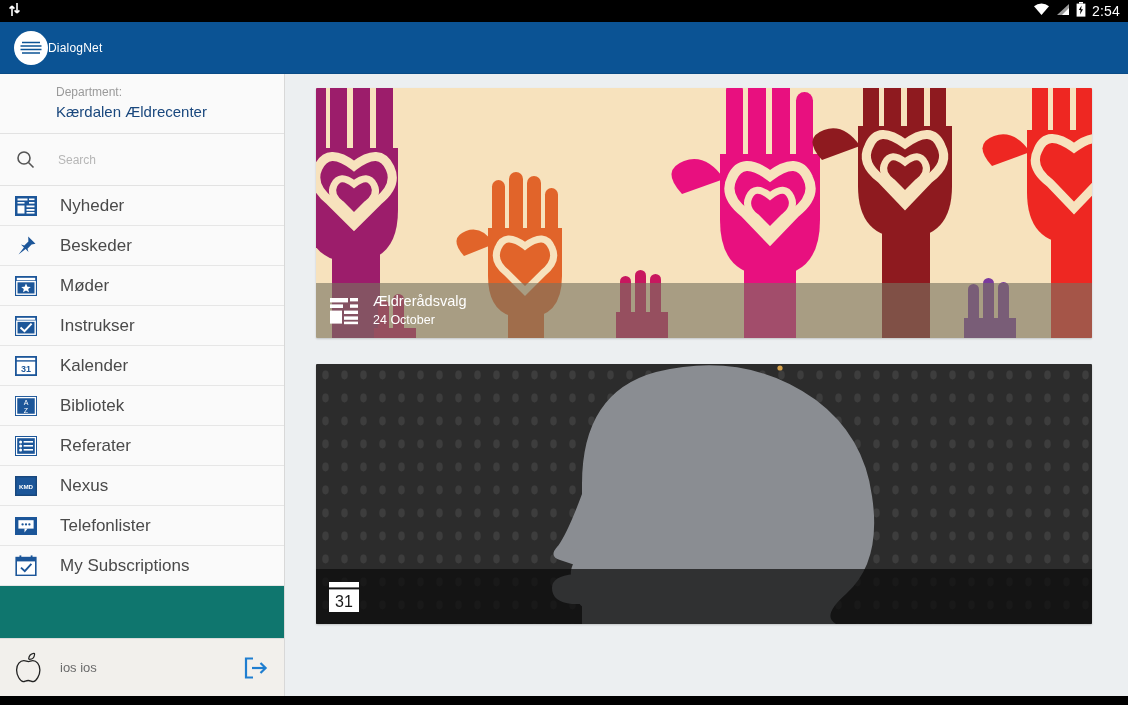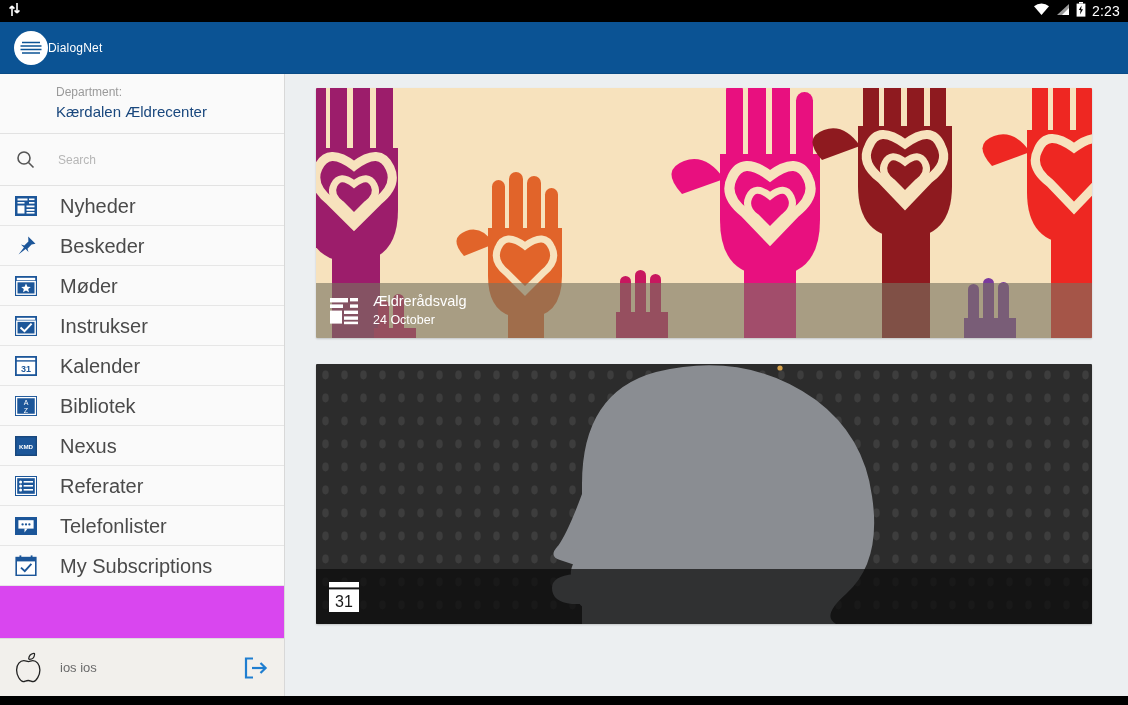--- a/index.html
+++ b/index.html
@@ -39,21 +39,21 @@
     color: #fff; font-size: 12px; 
     font-weight: 400; letter-spacing: .2px;
   }
 
   
   .shell { display: flex; height: 622px; background: #eceff1; }
 
   
   .sidebar {
     width: 285px; flex: 0 0 285px;
-    background: #d946ef;
+    background: #0f766e;
     border-right: 1px solid #d8d8d8;
     display: flex; flex-direction: column;
     height: 100%;
   }
   .dept {
     padding: 10px 14px 11px 56px;
     border-bottom: 1px solid #e2e2e2;
     background: #fafafa;
   }
   .dept-label { font-size: 12px; color: #9a9a9a; line-height: 17px; }
@@ -71,21 +71,21 @@
   .navgroup { border-bottom: 1px solid #e6e6e6; background: #fafafa; }
   .navitem {
     display: flex; align-items: center;
     height: 39px; padding: 0 14px;
   }
   .navicon {
     width: 24px; height: 24px; flex: 0 0 24px;
     display: flex; align-items: center; justify-content: center;
   }
   .navlabel {
-    margin-left: 22px; font-size: 20px; color: #4a4a4a;
+    margin-left: 22px; font-size: 17px; color: #4a4a4a;
     line-height: 20px; white-space: nowrap;
   }
 
   .footer {
     flex: 0 0 auto;
     height: 58px; border-top: 1px solid #dcdcdc;
     background: #f2f0ec;
     display: flex; align-items: center; padding: 8px 14px;
   }
   .footer-logo { width: 28px; flex: 0 0 28px; display:flex; align-items:center; justify-content:center; }
@@ -153,21 +153,21 @@
           <path d="M13 5 L13 12 L6 12 Z" fill="#fff"></path>
         </svg>
     </span>
     <span>
       <svg width="10" height="15" viewBox="0 0 10 15">
         <rect x="3" y="0" width="4" height="1.6" fill="#fff"></rect>
         <rect x="0.6" y="1.6" width="8.8" height="13" fill="#fff"></rect>
         <path d="M5.6 3.4 L2.8 8.1 L4.6 8.1 L4.0 12.4 L7.0 7.2 L5.1 7.2 Z" fill="#000"></path>
       </svg>
     </span>
-    <span class="status-clock">2:23</span>
+    <span class="status-clock">2:54</span>
   </div>
 </div>
 
 <div class="appbar">
   <div class="app-logo">
     <svg width="32" height="32" viewBox="0 0 32 32">
       <path d="M16 4 A12 11 0 1 1 10.5 26 L7.5 29.5 L8.4 24.6 A12 11 0 0 1 16 4 Z" fill="#ffffff"></path>
       <g stroke="#0b5394" stroke-width="1.5">
         <line x1="7" y1="10.5" x2="25" y2="10.5"></line>
         <line x1="5.5" y1="14" x2="26.5" y2="14"></line>
@@ -283,44 +283,44 @@
             </svg>
           </span>
           <span class="navlabel">Bibliotek</span>
         </div>
       </div>
 
       <div class="navgroup">
         <div class="navitem">
           <span class="navicon">
             <svg width="22" height="20" viewBox="0 0 22 20">
-              <rect x="0" y="0" width="22" height="20" fill="#19477d"></rect>
-              <rect x="1.4" y="1.4" width="19.2" height="17.2" fill="#1c5699"></rect>
-              <text x="11" y="13" font-family="Liberation Sans, sans-serif" font-size="6.2" font-weight="bold" fill="#fff" text-anchor="middle">KMD</text>
-            </svg>
-          </span>
-          <span class="navlabel">Nexus</span>
-        </div>
-      </div>
-
-      <div class="navgroup">
-        <div class="navitem">
-          <span class="navicon">
-            <svg width="22" height="20" viewBox="0 0 22 20">
               <rect x="0" y="0" width="22" height="20" fill="#1c5699"></rect>
               <rect x="1.6" y="1.6" width="18.8" height="16.8" fill="#1c5699" stroke="#fff" stroke-width="1.2"></rect>
               <circle cx="5.6" cy="6" r="1.5" fill="#fff"></circle>
               <circle cx="5.6" cy="10" r="1.5" fill="#fff"></circle>
               <circle cx="5.6" cy="14" r="1.5" fill="#fff"></circle>
               <rect x="8.6" y="5" width="9.4" height="1.6" fill="#fff"></rect>
               <rect x="8.6" y="9" width="9.4" height="1.6" fill="#fff"></rect>
               <rect x="8.6" y="13" width="9.4" height="1.6" fill="#fff"></rect>
             </svg>
           </span>
           <span class="navlabel">Referater</span>
+        </div>
+      </div>
+
+      <div class="navgroup">
+        <div class="navitem">
+          <span class="navicon">
+            <svg width="22" height="20" viewBox="0 0 22 20">
+              <rect x="0" y="0" width="22" height="20" fill="#19477d"></rect>
+              <rect x="1.4" y="1.4" width="19.2" height="17.2" fill="#1c5699"></rect>
+              <text x="11" y="13" font-family="Liberation Sans, sans-serif" font-size="6.2" font-weight="bold" fill="#fff" text-anchor="middle">KMD</text>
+            </svg>
+          </span>
+          <span class="navlabel">Nexus</span>
         </div>
       </div>
 
       <div class="navgroup">
         <div class="navitem">
           <span class="navicon">
             <svg width="22" height="18" viewBox="0 0 22 18">
               <rect x="0.8" y="0.8" width="20.4" height="16.4" fill="#1c5699" stroke="#1c5699" stroke-width="1.6"></rect>
               <rect x="3.4" y="3.2" width="15.2" height="8.4" fill="#fff"></rect>
               <path d="M9.5 11.6 L12.6 11.6 L9.5 15.4 Z" fill="#fff"></path>

